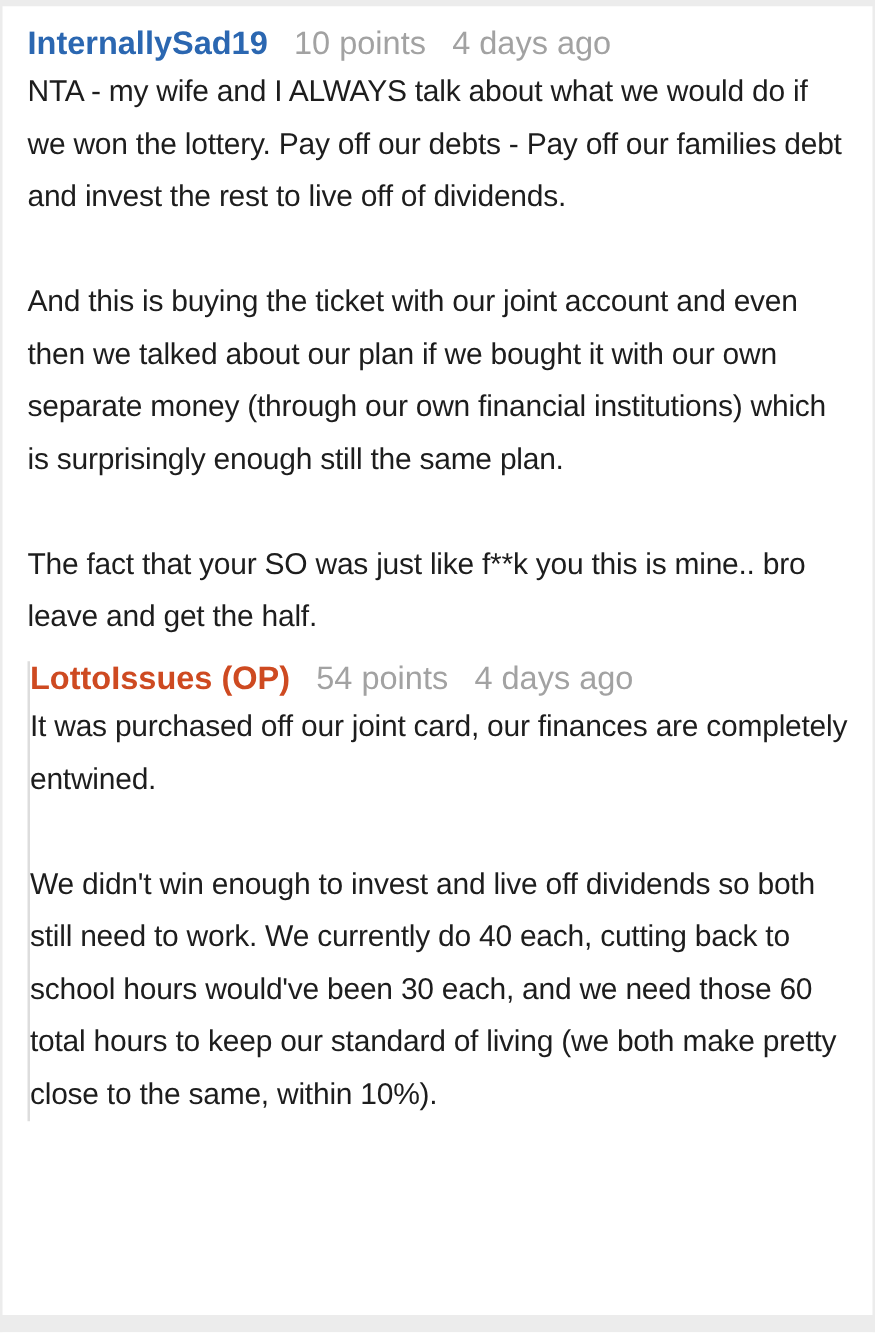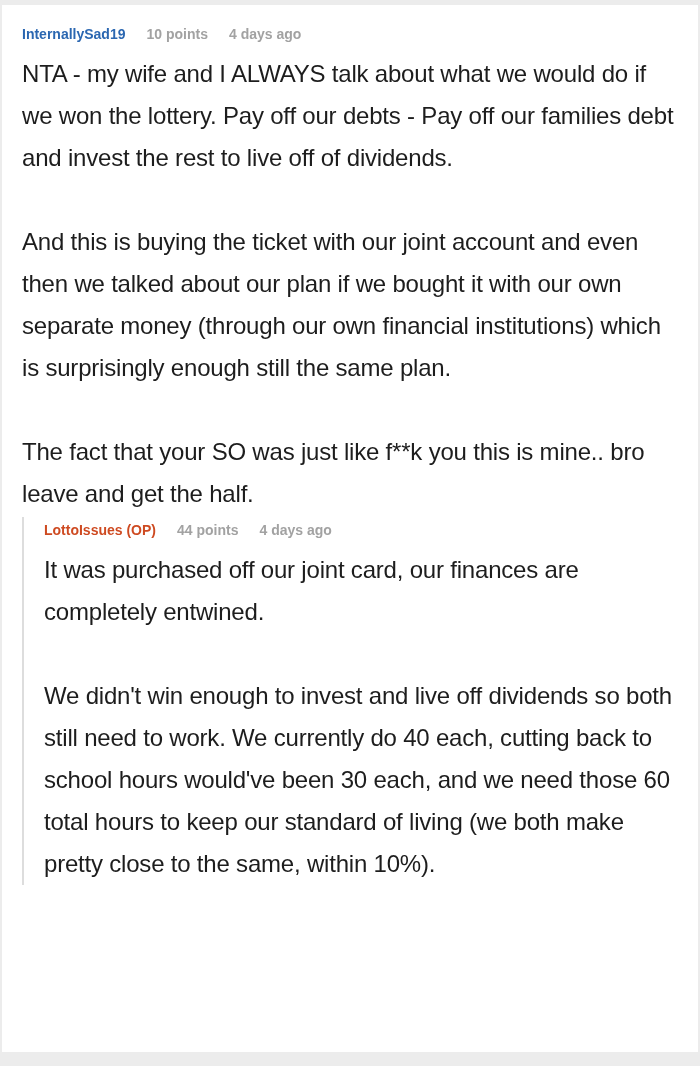--- a/index.html
+++ b/index.html
@@ -27,50 +27,49 @@
   .content {
     position: absolute;
     top: 5px; left: 0;
     width: 700px;
     padding: 16px 22px 0 22px;
     box-sizing: border-box;
   }
   .comment-header {
     display: flex;
     align-items: baseline;
-    font-size: 14px;
+    font-size: 26px;
     line-height: 26px;
     white-space: nowrap;
   }
   .author {
     font-weight: bold;
     text-decoration: none;
     margin-right: 21px;
     cursor: pointer;
   }
   .author.blue   { color: var(--author-blue, #2b67b1); }
   .author.orange { color: var(--author-op-orange, #ce4a21); }
   .meta {
     color: var(--meta-gray, #a2a2a2);
     margin-right: 21px;
-    font-weight: bold;
+    font-weight: normal;
   }
   .comment-body {
     margin-top: 6px;
     font-size: 24px;
     line-height: 42px;
     letter-spacing: -0.2px;
     color: var(--body-text, #1d1d1d);
     white-space: pre-line;
     word-wrap: break-word;
   }
   .reply {
-    margin-top: 2px;
+    margin-top: 14px;
     border-left: 2px solid var(--thread-line, #dddddd);
-    padding-left: 20px;
   }
 </style>
 </head>
 <body>
 
 <div class="page">
   <div class="edge-top"></div>
   <div class="edge-left"></div>
   <div class="edge-right"></div>
 
@@ -84,21 +83,21 @@
       </div>
       <div class="comment-body">NTA - my wife and I ALWAYS talk about what we would do if we won the lottery. Pay off our debts - Pay off our families debt and invest the rest to live off of dividends.
 
 And this is buying the ticket with our joint account and even then we talked about our plan if we bought it with our own separate money (through our own financial institutions) which is surprisingly enough still the same plan.
 
 The fact that your SO was just like f**k you this is mine.. bro leave and get the half.</div>
 
       <div class="reply">
         <div class="comment-header">
           <a class="author orange">LottoIssues (OP)</a>
-          <span class="meta">44 points</span>
+          <span class="meta">54 points</span>
           <span class="meta">4 days ago</span>
         </div>
         <div class="comment-body">It was purchased off our joint card, our finances are completely entwined.
 
 We didn't win enough to invest and live off dividends so both still need to work. We currently do 40 each, cutting back to school hours would've been 30 each, and we need those 60 total hours to keep our standard of living (we both make pretty close to the same, within 10%).</div>
       </div>
     </div>
 
   </div>
 

